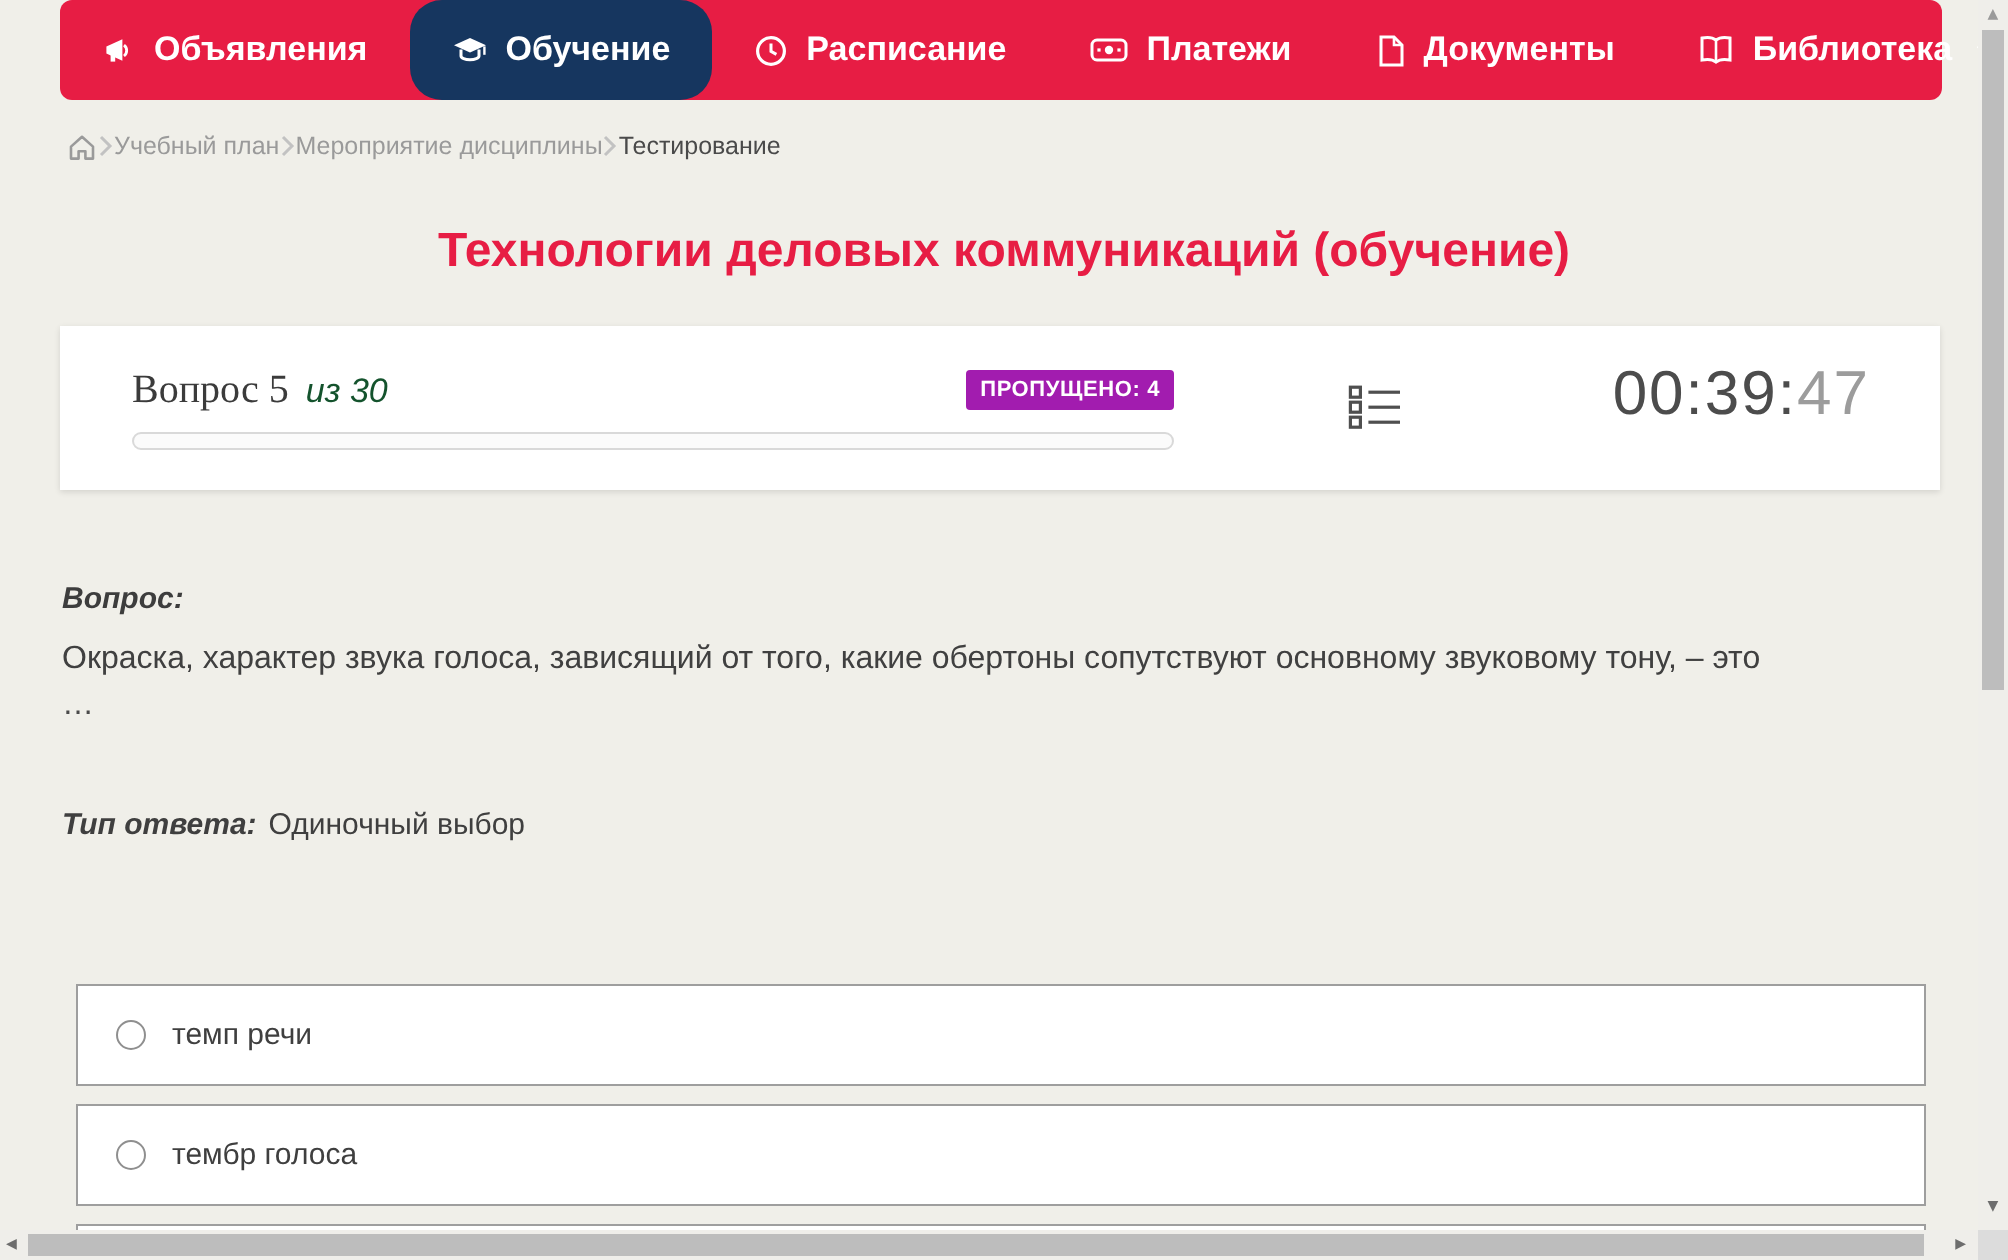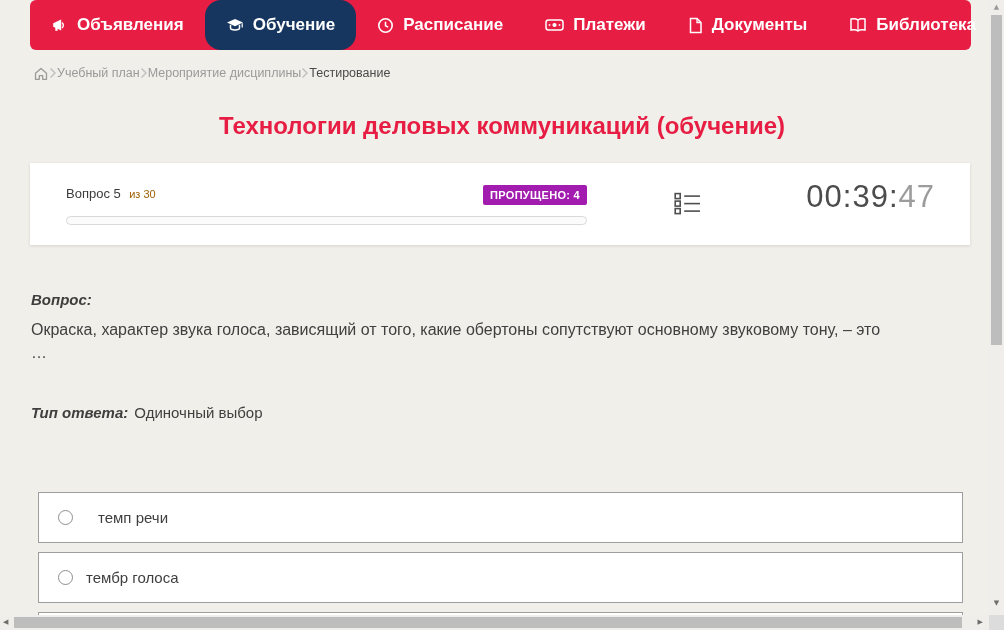--- a/index.html
+++ b/index.html
@@ -42,22 +42,22 @@
     text-align:center; font-size:24px; font-weight:bold; color:#e71d44;
   }
 
   
   .qpanel {
     position:absolute; top:163px; left:30px; right:34px; height:82px;
     background:#ffffff; box-shadow:0 1px 3px rgba(0,0,0,0.12);
   }
   .qleft { position:absolute; left:36px; top:21px; width:521px; }
   .qtitle-row { position:relative; height:25px; }
-  .qnum { font-size:13px; color:#3b3b3b; }
-  .qtotal { font-size:11px; color:#a16207; margin-left:4px; }
+  .qnum { font-size:20px; color:#3b3b3b;font-family:Liberation Serif, serif; }
+  .qtotal { font-size:17px; color:#14532d; margin-left:4px;font-style:italic; }
   .badge {
     position:absolute; right:0; top:1px;
     background:#a21caf; color:#fff; font-size:11px; font-weight:bold;
     padding:4px 7px; border-radius:2px; letter-spacing:0.3px;
   }
   .progress {
     margin-top:7px; height:9px; border:1px solid #d9d9d9;
     border-radius:5px; background:#fbfbfb; overflow:hidden;
   }
   .progress-fill { height:100%; width:0%; background:#e71d44; border-radius:5px; }
@@ -74,21 +74,21 @@
   .q-ellipsis { position:absolute; top:344px; left:31px; font-size:16px; color:#4a4a4a; }
   .q-type { position:absolute; top:404px; left:31px; font-size:15px; color:#3f3f3f; }
   .q-type-label { font-weight:bold; font-style:italic; margin-right:6px; }
 
   
   .option {
     position:absolute; left:38px; right:41px; height:51px;
     background:#fff; border:1px solid #9e9e9e;
     display:flex; align-items:center; cursor:pointer;
   }
-  .option-1 { top:492px;gap:12px; }
+  .option-1 { top:492px; }
   .option-2 { top:552px; }
   .option-3 { top:612px; height:40px; }
   .radio {
     margin-left:19px; width:15px; height:15px; flex:0 0 15px;
     border:1px solid #8f8f8f; border-radius:50%; background:#fff;
   }
   .opt-label { margin-left:13px; font-size:15px; color:#3f3f3f; }
 
   
   .vscroll {

